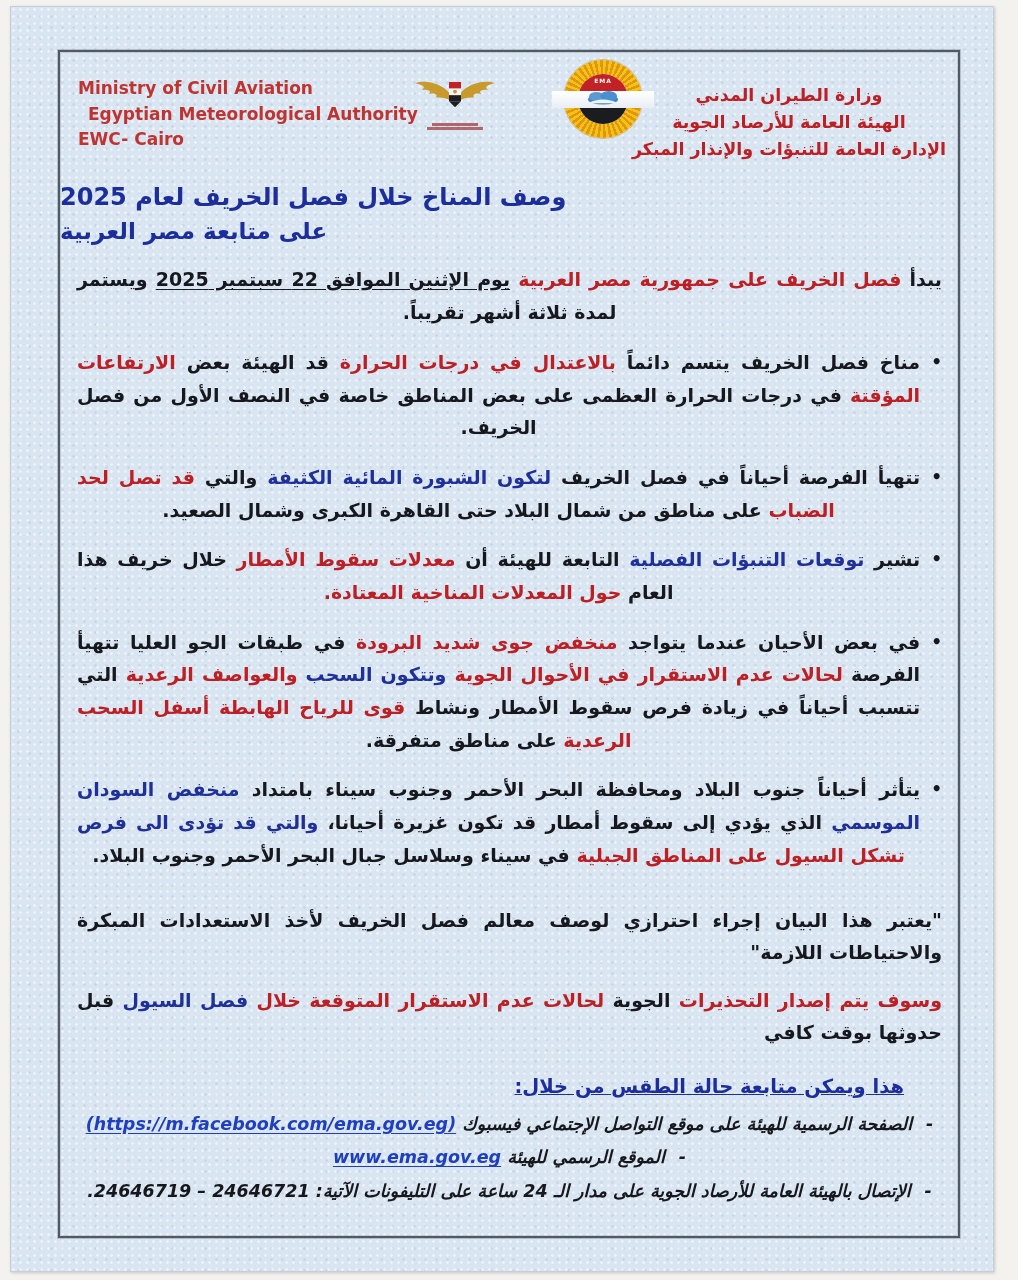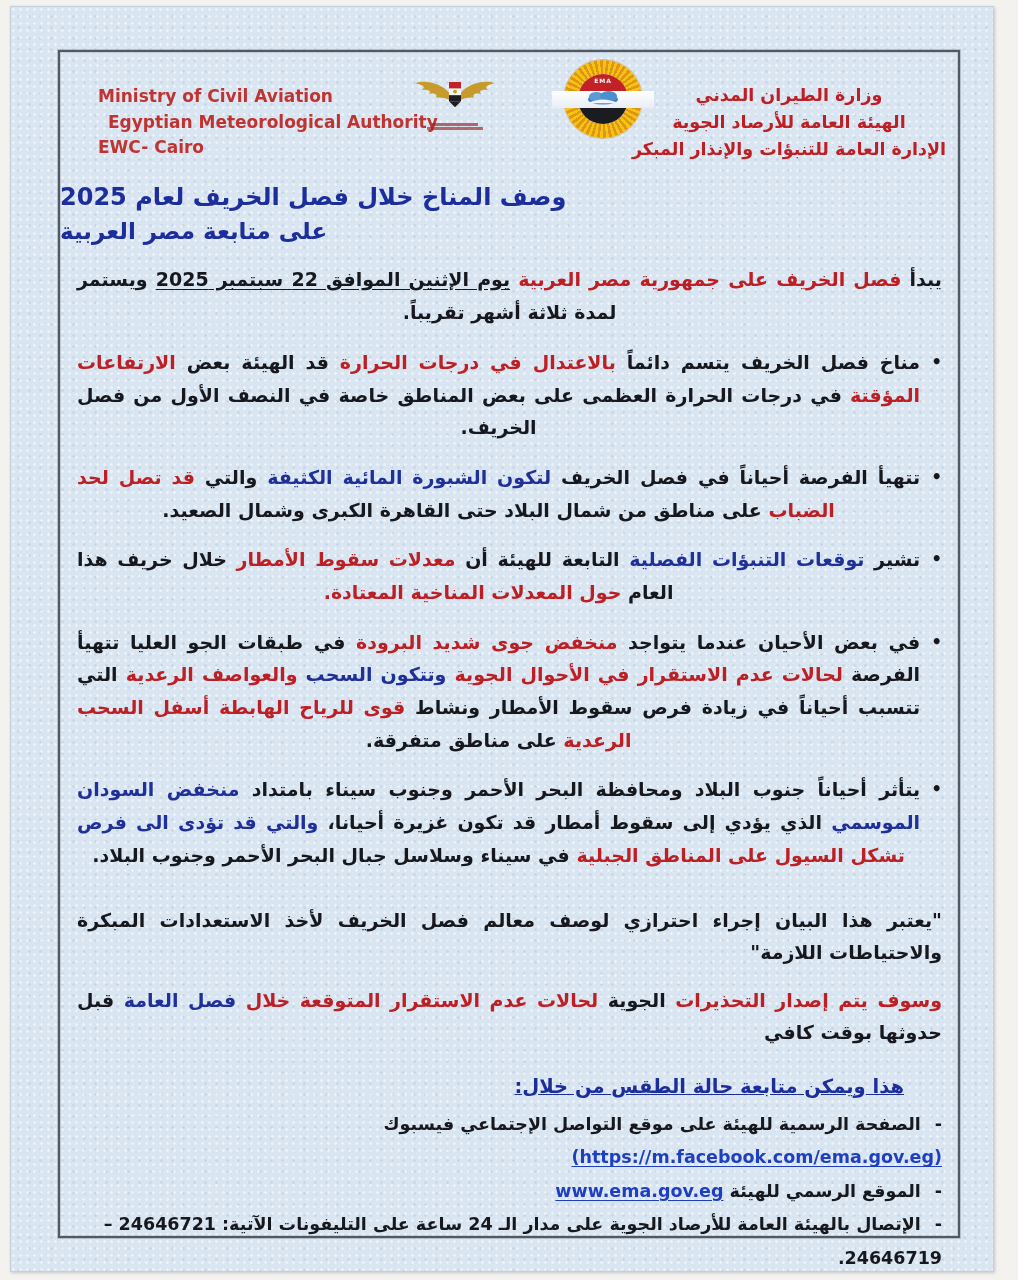--- a/index.html
+++ b/index.html
@@ -22,22 +22,22 @@
   }
   .frame{
     position:absolute;left:48px;top:44px;width:898px;height:1184px;
     border:2px solid #515a63;
     box-shadow:0 0 0 1px rgba(110,120,132,.35), inset 0 0 0 1px rgba(110,120,132,.25);
   }
   .content{position:absolute;inset:0;direction:rtl;}
 
   
   .hdr-en{
-    position:absolute;left:18px;top:32px;direction:ltr;text-align:left;
-    color:#bf3330;font-weight:bold;font-size:17px;line-height:1.5;white-space:nowrap;margin-left:20px;
+    position:absolute;left:18px;top:24px;direction:ltr;text-align:left;
+    color:#bf3330;font-weight:bold;font-size:17px;line-height:1.5;white-space:nowrap;
   }
   .hdr-en .l2{padding-left:10px;}
   .hdr-ar{
     position:absolute;right:12px;top:30px;text-align:center;
     color:#bc2025;font-weight:bold;font-size:17.5px;line-height:1.55;white-space:nowrap;
   }
   
   .logo-wings{position:absolute;left:352px;top:24px;width:86px;text-align:center;}
   .logo-wings .cap{height:3px;margin:1px auto 0;background:rgba(150,35,35,.65);filter:blur(.6px);}
   .logo-ema{
@@ -64,21 +64,21 @@
   .bullet{display:flex;gap:11px;margin-top:17px;}
   .bullet .marker{flex:0 0 auto;font-size:17px;line-height:1.9;}
   .bullet .btxt{flex:1 1 auto;font-size:19px;line-height:1.72;text-align:justify;text-align-last:center;}
   .disclaimer{margin-top:32px;font-size:19px;line-height:1.7;}
   .disclaimer p{margin:0 0 16px 0;text-align:justify;text-align-last:right;}
   .followup-heading{
     margin-top:26px;text-align:right;padding-left:0;padding-right:38px;
     color:#1c2d9c;font-size:19.5px;text-decoration:underline;
   }
   .fitems{margin-top:10px;}
-  .fitem{font-size:17.5px;line-height:1.92;text-align:right;}
+  .fitem{font-size:17.5px;line-height:1.92;text-align:center;font-style:italic;}
   .fitem .dash{padding-left:14px;}
 
   
   .c-black{color:#16181d;}
   .c-red{color:#bc2025;}
   .c-blue{color:#203099;}
   .c-link{color:#1e3fbf;cursor:pointer;}
   .u{text-decoration:underline;text-underline-offset:3px;}
   .ltr{direction:ltr;unicode-bidi:isolate;}
 </style>
@@ -165,21 +165,21 @@
           <div class="btxt"><span class="c-black">في بعض الأحيان عندما يتواجد </span><span class="c-red">منخفض جوى شديد البرودة</span><span class="c-black"> في طبقات الجو العليا تتهيأ الفرصة </span><span class="c-red">لحالات عدم الاستقرار في الأحوال الجوية </span><span class="c-blue">وتتكون السحب </span><span class="c-red">والعواصف الرعدية</span><span class="c-black"> التي تتسبب أحياناً في زيادة فرص سقوط الأمطار ونشاط </span><span class="c-red">قوى للرياح الهابطة أسفل السحب الرعدية</span><span class="c-black"> على مناطق متفرقة.</span></div>
         </div>
 
         <div class="bullet">
           <span class="marker">•</span>
           <div class="btxt"><span class="c-black">يتأثر أحياناً جنوب البلاد ومحافظة البحر الأحمر وجنوب سيناء بامتداد </span><span class="c-blue">منخفض السودان الموسمي</span><span class="c-black"> الذي يؤدي إلى سقوط أمطار قد تكون غزيرة أحيانا، </span><span class="c-blue">والتي قد تؤدى الى فرص </span><span class="c-red">تشكل السيول على المناطق الجبلية</span><span class="c-black"> في سيناء وسلاسل جبال البحر الأحمر وجنوب البلاد.</span></div>
         </div>
 
         <div class="disclaimer">
           <p>"يعتبر هذا البيان إجراء احترازي لوصف معالم فصل الخريف لأخذ الاستعدادات المبكرة والاحتياطات اللازمة"</p>
-          <p><span class="c-red">وسوف يتم إصدار التحذيرات </span><span class="c-black">الجوية </span><span class="c-red">لحالات عدم الاستقرار المتوقعة خلال </span><span class="c-blue">فصل العامة </span><span class="c-black">قبل حدوثها بوقت كافي</span></p>
+          <p><span class="c-red">وسوف يتم إصدار التحذيرات </span><span class="c-black">الجوية </span><span class="c-red">لحالات عدم الاستقرار المتوقعة خلال </span><span class="c-blue">فصل السيول </span><span class="c-black">قبل حدوثها بوقت كافي</span></p>
         </div>
 
         <div class="followup-heading">هذا ويمكن متابعة حالة الطقس من خلال:</div>
 
         <div class="fitems">
           <div class="fitem">
             <span class="dash">-</span><span><span class="c-black">الصفحة الرسمية للهيئة على موقع التواصل الإجتماعي فيسبوك </span><span class="c-link u ltr">(https://m.facebook.com/ema.gov.eg)</span></span>
           </div>
           <div class="fitem">
             <span class="dash">-</span><span><span class="c-black">الموقع الرسمي للهيئة  </span><span class="c-link u ltr">www.ema.gov.eg</span></span>

